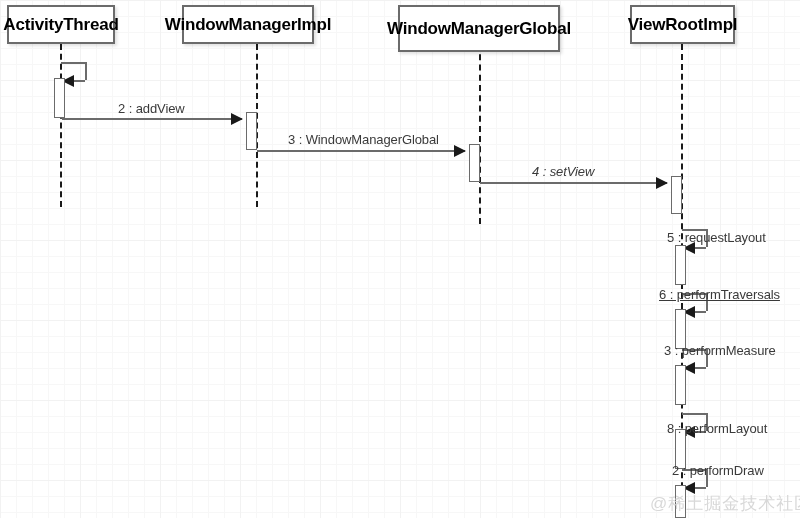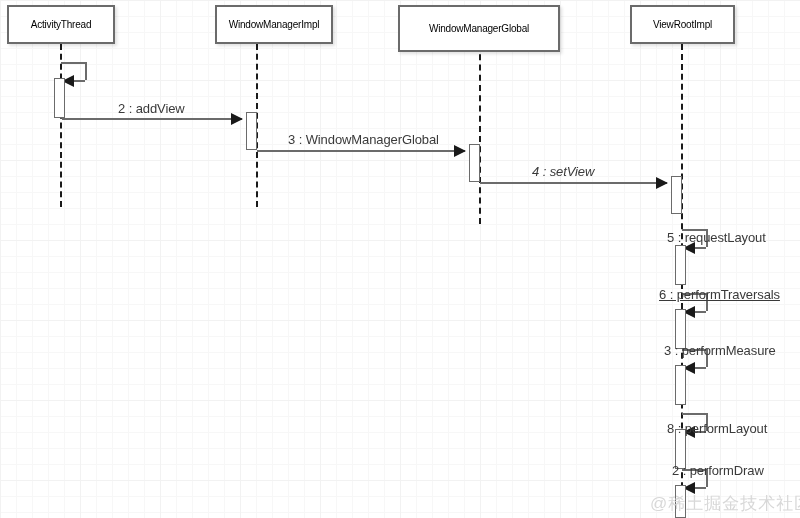--- a/index.html
+++ b/index.html
@@ -33,22 +33,22 @@
   
   .participant {
     position: absolute;
     box-sizing: border-box;
     background: #ffffff;
     border: 2px solid #6b6b6b;
     display: flex;
     align-items: center;
     justify-content: center;
     color: #000000;
-    font-weight: normal;
-    font-size: 10px;
+    font-weight: bold;
+    font-size: 17px;
     letter-spacing: -0.2px;
     box-shadow: 2px 2px 3px rgba(0,0,0,0.12);
     white-space: nowrap;
   }
 
   
   .lifeline {
     position: absolute;
     width: 0;
     border-left: 2px dashed #1a1a1a;
@@ -125,21 +125,21 @@
 </head>
 <body>
 
 <div id="canvas">
 
 <div class="lifeline" style="left: 60px; top: 44px; height: 163px;"></div>
     <div class="participant" style="left: 7px; top: 5px; width: 108px; height: 39px;">
       <span>ActivityThread</span>
     </div>
     <div class="lifeline" style="left: 256px; top: 44px; height: 163px;"></div>
-    <div class="participant" style="left: 182px; top: 5px; width: 118px; height: 39px; margin-left: 33px;">
+    <div class="participant" style="left: 182px; top: 5px; width: 132px; height: 39px;">
       <span>WindowManagerImpl</span>
     </div>
     <div class="lifeline" style="left: 479px; top: 44px; height: 180px;"></div>
     <div class="participant" style="left: 398px; top: 5px; width: 162px; height: 47px;">
       <span>WindowManagerGlobal</span>
     </div>
     <div class="lifeline" style="left: 681px; top: 44px; height: 474px;"></div>
     <div class="participant" style="left: 630px; top: 5px; width: 105px; height: 39px;">
       <span>ViewRootImpl</span>
     </div>

